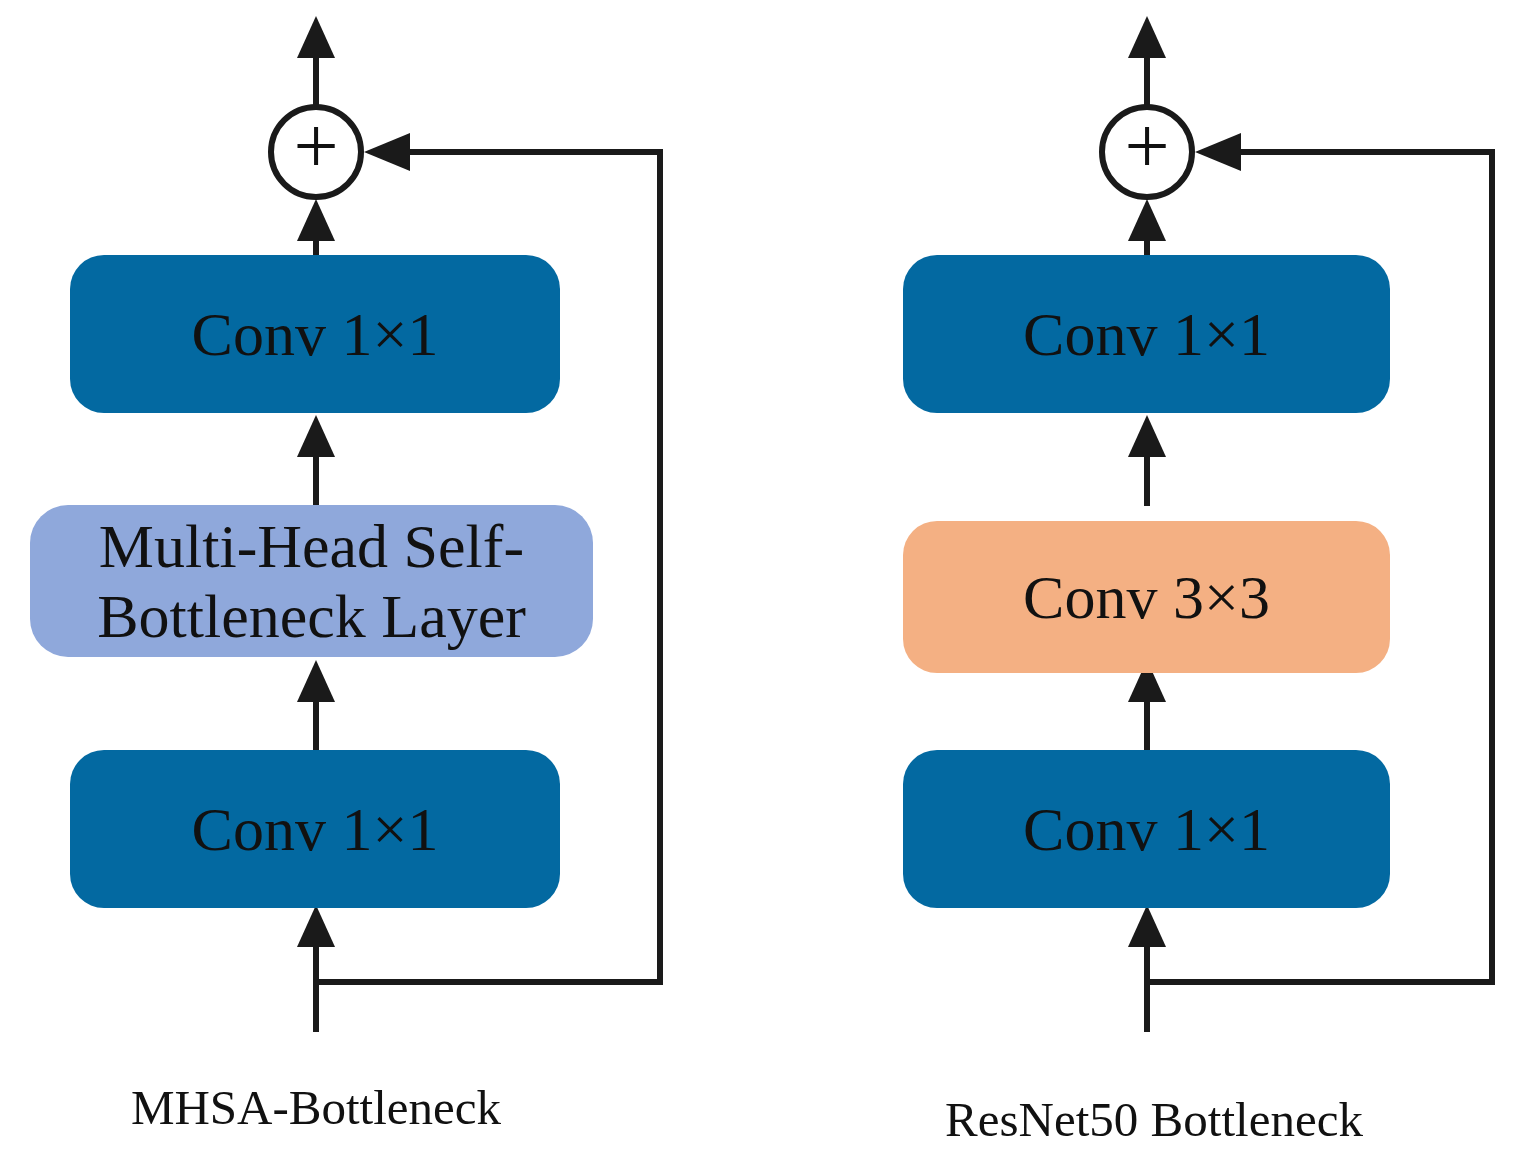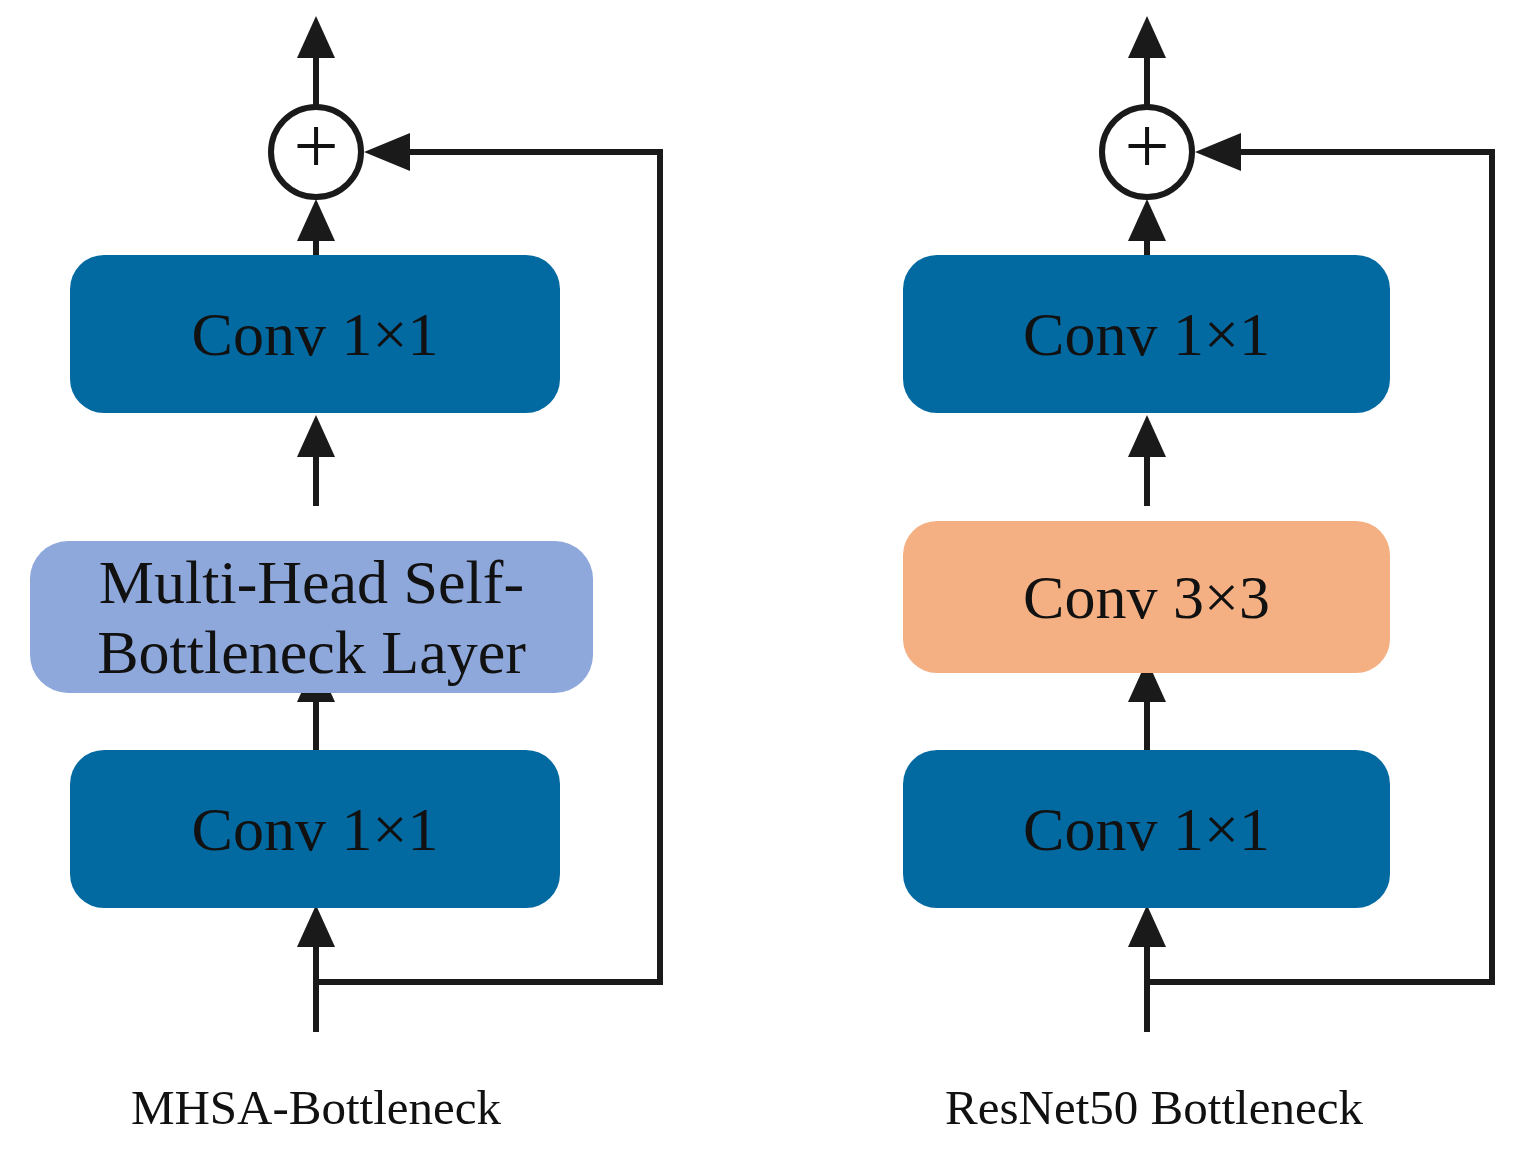--- a/index.html
+++ b/index.html
@@ -27,21 +27,21 @@
     font-size: 62px;
     line-height: 1.13;
     border-radius: 34px;
     z-index: 2;
   }
   .block.green  { background: #0369a1; }
   .block.blue   { background: #8FA8DB; border-radius: 38px; }
   .block.orange { background: #F4B083; margin-top: 16px; }
 
   .blk-l-top    { left: 70px;  top: 255px; width: 490px; height: 158px; }
-  .blk-l-mid    { left: 30px;  top: 505px; width: 563px; height: 152px; margin-top: 36px; }
+  .blk-l-mid    { left: 30px;  top: 505px; width: 563px; height: 152px; }
   .blk-l-bottom { left: 70px;  top: 750px; width: 490px; height: 158px; }
   .blk-r-top    { left: 903px; top: 255px; width: 487px; height: 158px; }
   .blk-r-mid    { left: 903px; top: 505px; width: 487px; height: 152px; }
   .blk-r-bottom { left: 903px; top: 750px; width: 487px; height: 158px; }
 
   .plus {
     position: absolute;
     width: 90px; height: 90px;
     font-size: 80px;
     line-height: 78px;
@@ -56,21 +56,21 @@
     position: absolute;
     top: 1072px;
     height: 72px;
     text-align: center;
     font-size: 49px;
     line-height: 72px;
     color: #111111;
     z-index: 2;
   }
   .caption-left  { left: 0px;   width: 632px; }
-  .caption-right { left: 858px; width: 592px; }
+  .caption-right { left: 858px; width: 592px; margin-top: 12px; }
 </style>
 </head>
 <body>
 
 <div class="canvas">
 
   <svg class="wires" viewBox="0 0 1521 1170" fill="none" stroke="#1A1A1A" stroke-width="6">
 
     <g>
 

